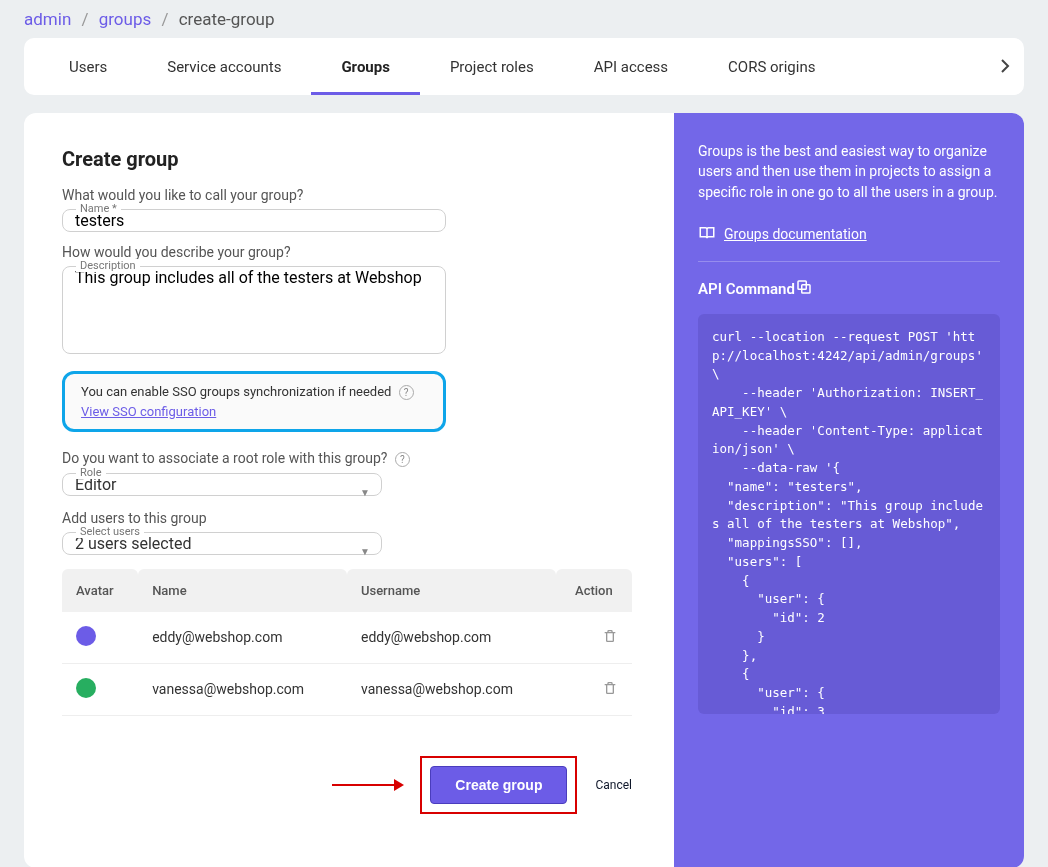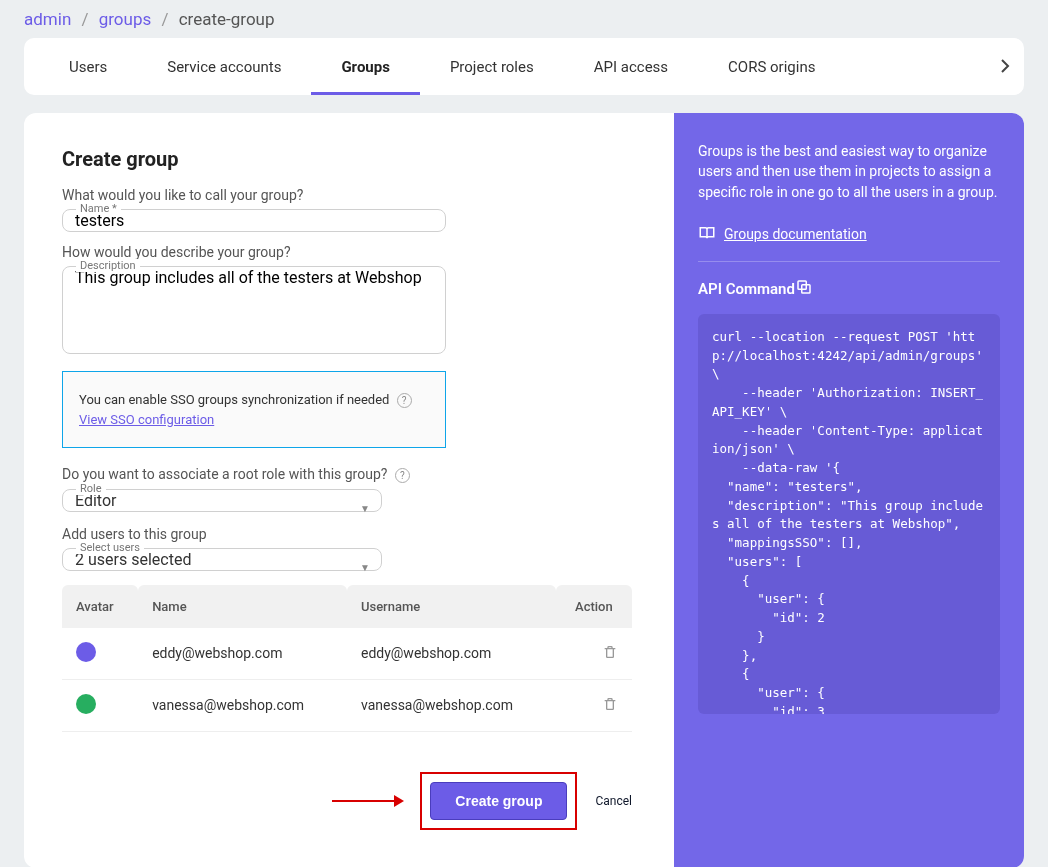--- a/index.html
+++ b/index.html
@@ -103,24 +103,24 @@
   .select-caret {
     position: absolute;
     right: 12px;
     top: 14px;
     pointer-events: none;
     color: #888;
     font-size: 10px;
   }
   .callout {
     width: 384px;
-    border: 1px solid #0ea5e9;
+    border: 3px solid #0ea5e9;
     background: #fafafa;
-    border-radius: 0;
-    padding: 20px 16px;
+    border-radius: 12px;
+    padding: 10px 16px;
     margin: 14px 0 18px 0;
     font-size: 13px;
   }
   .callout .link { color: #6c5ce7; text-decoration: underline; display: inline-block; margin-top: 4px; font-size: 13px; cursor: pointer; }
   .help-icon {
     display: inline-flex;
     width: 15px; height: 15px;
     border: 1px solid #aaa;
     border-radius: 50%;
     align-items: center;

